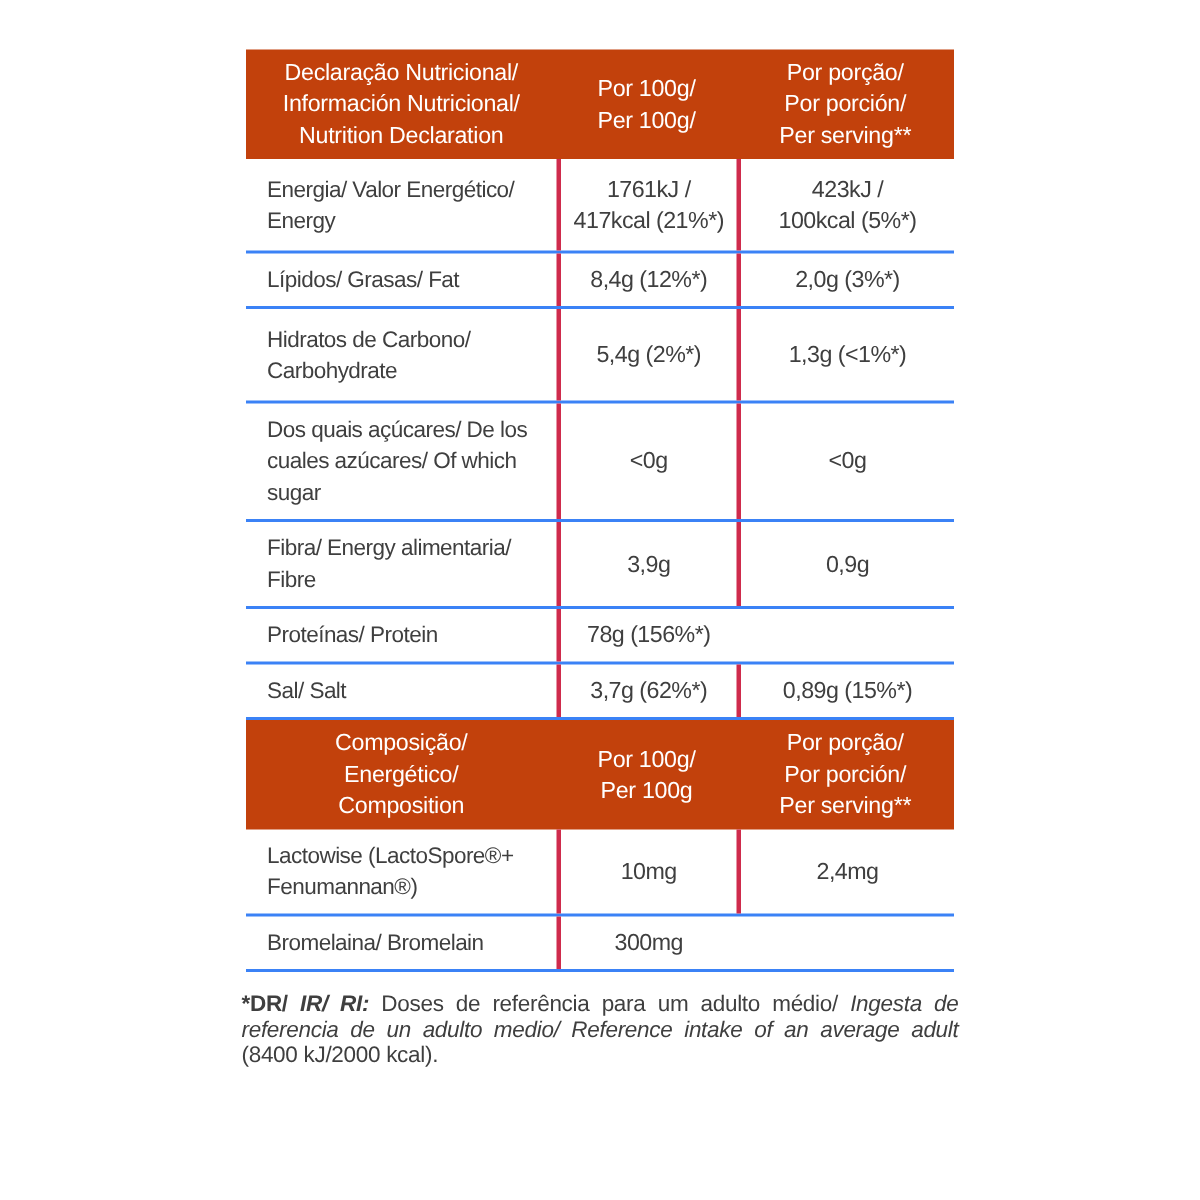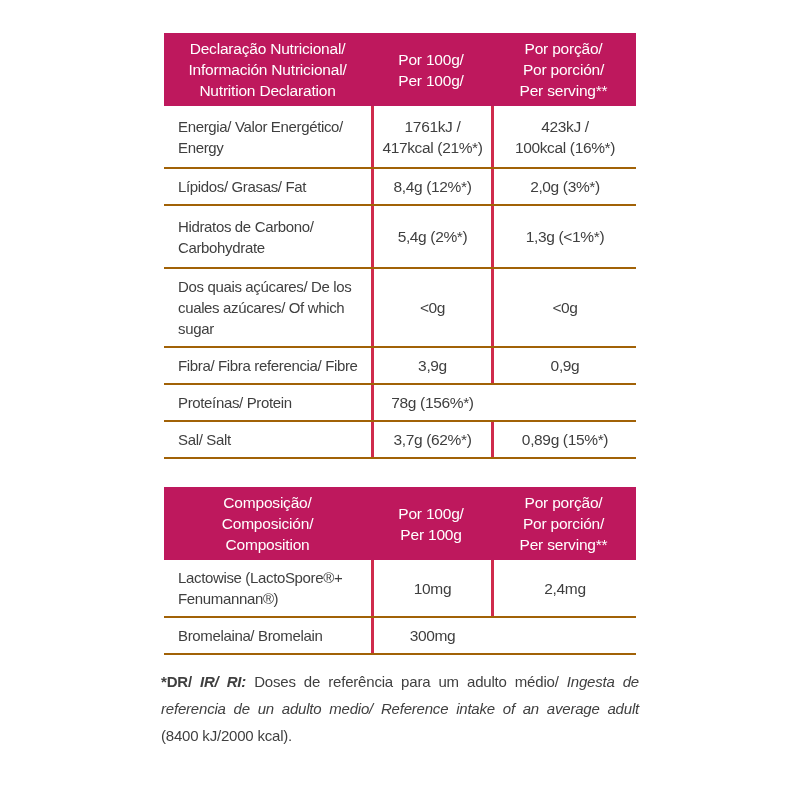--- a/index.html
+++ b/index.html
@@ -13,34 +13,34 @@
   .sheet { width: 800px; height: 800px; background: #fff; }
   .nutri-table {
     width: 472px;
     margin: 33px auto 0 auto;
   }
   .grid-row {
     display: grid;
     grid-template-columns: 207px 120px 145px;
   }
   
-  .hdr-row { background: #be185d; margin-top: 28px; }
+  .hdr-row { background: #c2410c; }
   .hdr-cell {
     color: #ffffff;
     font-size: 15.5px;
     line-height: 21px;
     letter-spacing: -0.2px;
     text-align: center;
     display: flex; align-items: center; justify-content: center;
     white-space: pre-line;
     padding: 5px 2px;
     min-height: 71px;
   }
   
-  .data-row { border-bottom: 2px solid #a16207; }
+  .data-row { border-bottom: 2px solid #3b82f6; }
   .cell {
     font-size: 15px;
     line-height: 21px;
     letter-spacing: -0.35px;
     display: flex; align-items: center;
     white-space: pre-line;
     padding: 7px 5px;
   }
   .cell.label {
     justify-content: flex-start;
@@ -55,21 +55,21 @@
     font-size: 15.5px;
   }
   .row-tall2 { min-height: 63px; }
   .row-tall3 { min-height: 77px; }
   .row-1line { min-height: 37px; }
   
   .footnote {
     width: 478px;
     margin: 13px auto 0 auto;
     font-size: 15px;
-    line-height: 27px;
+    line-height: 17px;
     letter-spacing: -0.2px;
     text-align: justify;
     color: #3f3f3f;
   }
   .fn-b  { font-weight: bold; }
   .fn-bi { font-weight: bold; font-style: italic; }
   .fn-i  { font-style: italic; }
 </style>
 </head>
 <body>
@@ -88,21 +88,21 @@
 Por porción/
 Per serving**</div>
     </div>
 
     <div class="grid-row data-row row-tall2">
       <div class="cell label">Energia/ Valor Energético/
 Energy</div>
       <div class="cell val">1761kJ /
 417kcal (21%*)</div>
       <div class="cell val">423kJ /
-100kcal (16%*)</div>
+100kcal (5%*)</div>
     </div>
 
     <div class="grid-row data-row row-1line">
       <div class="cell label">Lípidos/ Grasas/ Fat</div>
       <div class="cell val">8,4g (12%*)</div>
       <div class="cell val">2,0g (3%*)</div>
     </div>
 
 
     <div class="grid-row data-row row-tall2">
@@ -114,39 +114,39 @@
 
     <div class="grid-row data-row row-tall3">
       <div class="cell label">Dos quais açúcares/ De los
 cuales azúcares/ Of which
 sugar</div>
       <div class="cell val">&lt;0g</div>
       <div class="cell val">&lt;0g</div>
     </div>
 
     <div class="grid-row data-row row-1line">
-      <div class="cell label">Fibra/ Fibra referencia/ Fibre</div>
+      <div class="cell label">Fibra/ Energy alimentaria/ Fibre</div>
       <div class="cell val">3,9g</div>
       <div class="cell val">0,9g</div>
     </div>
 
     <div class="grid-row data-row row-1line">
       <div class="cell label">Proteínas/ Protein</div>
       <div class="cell val">78g (156%*)</div>
     </div>
 
     <div class="grid-row data-row row-1line">
       <div class="cell label">Sal/ Salt</div>
       <div class="cell val">3,7g (62%*)</div>
       <div class="cell val">0,89g (15%*)</div>
     </div>
 
     <div class="grid-row hdr-row">
       <div class="hdr-cell">Composição/
-Composición/
+Energético/
 Composition</div>
       <div class="hdr-cell">Por 100g/
 Per 100g</div>
       <div class="hdr-cell">Por porção/
 Por porción/
 Per serving**</div>
     </div>
 
     <div class="grid-row data-row row-tall2" style="min-height:58px">
       <div class="cell label">Lactowise (LactoSpore®+

